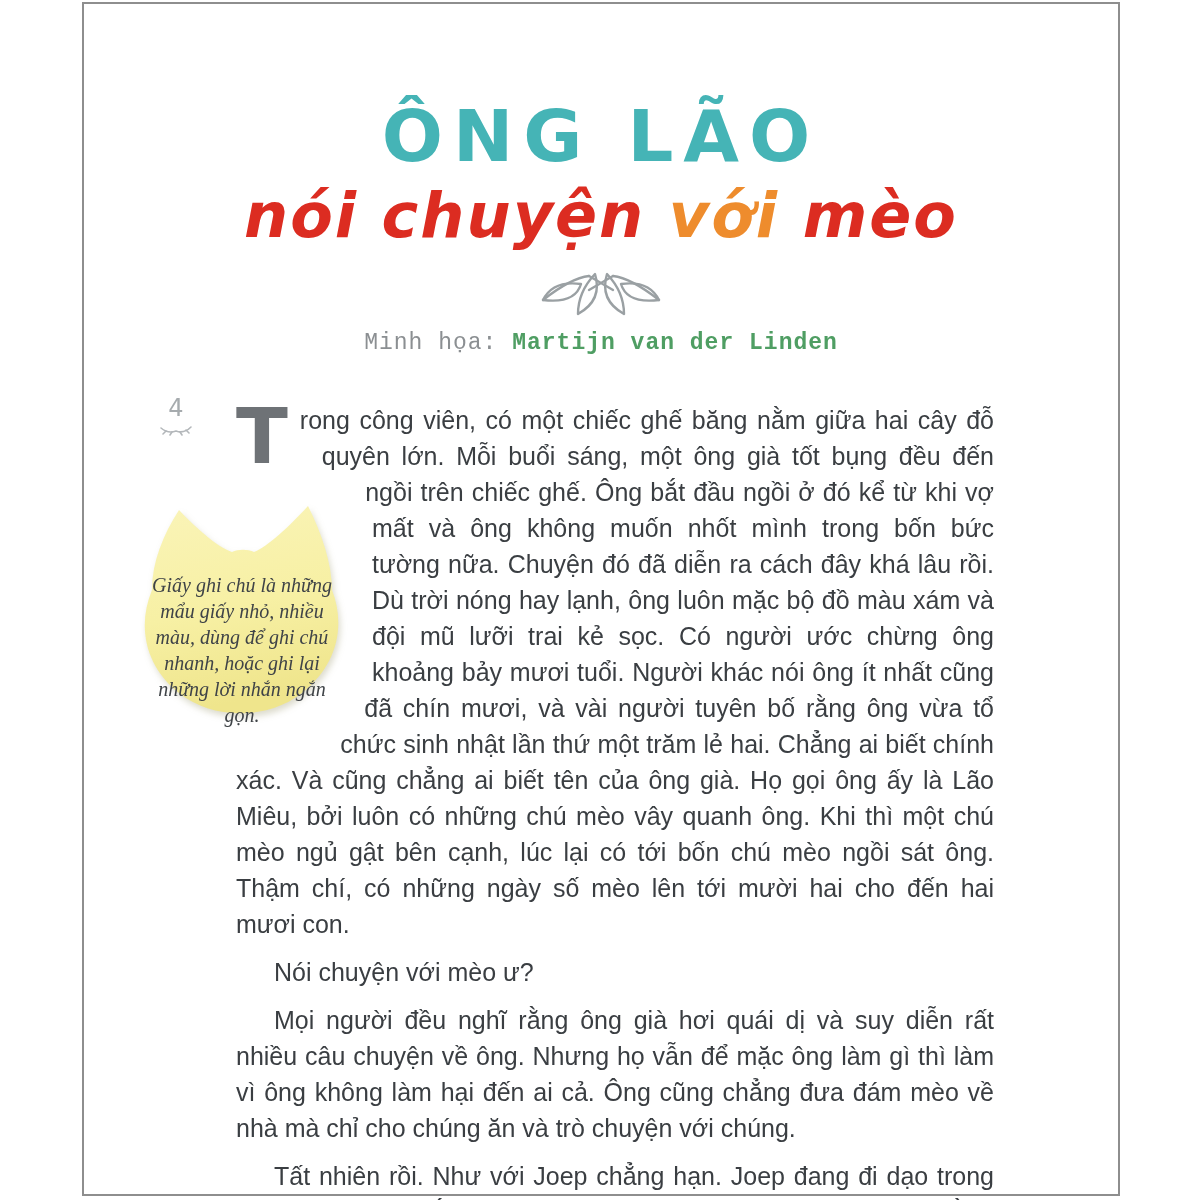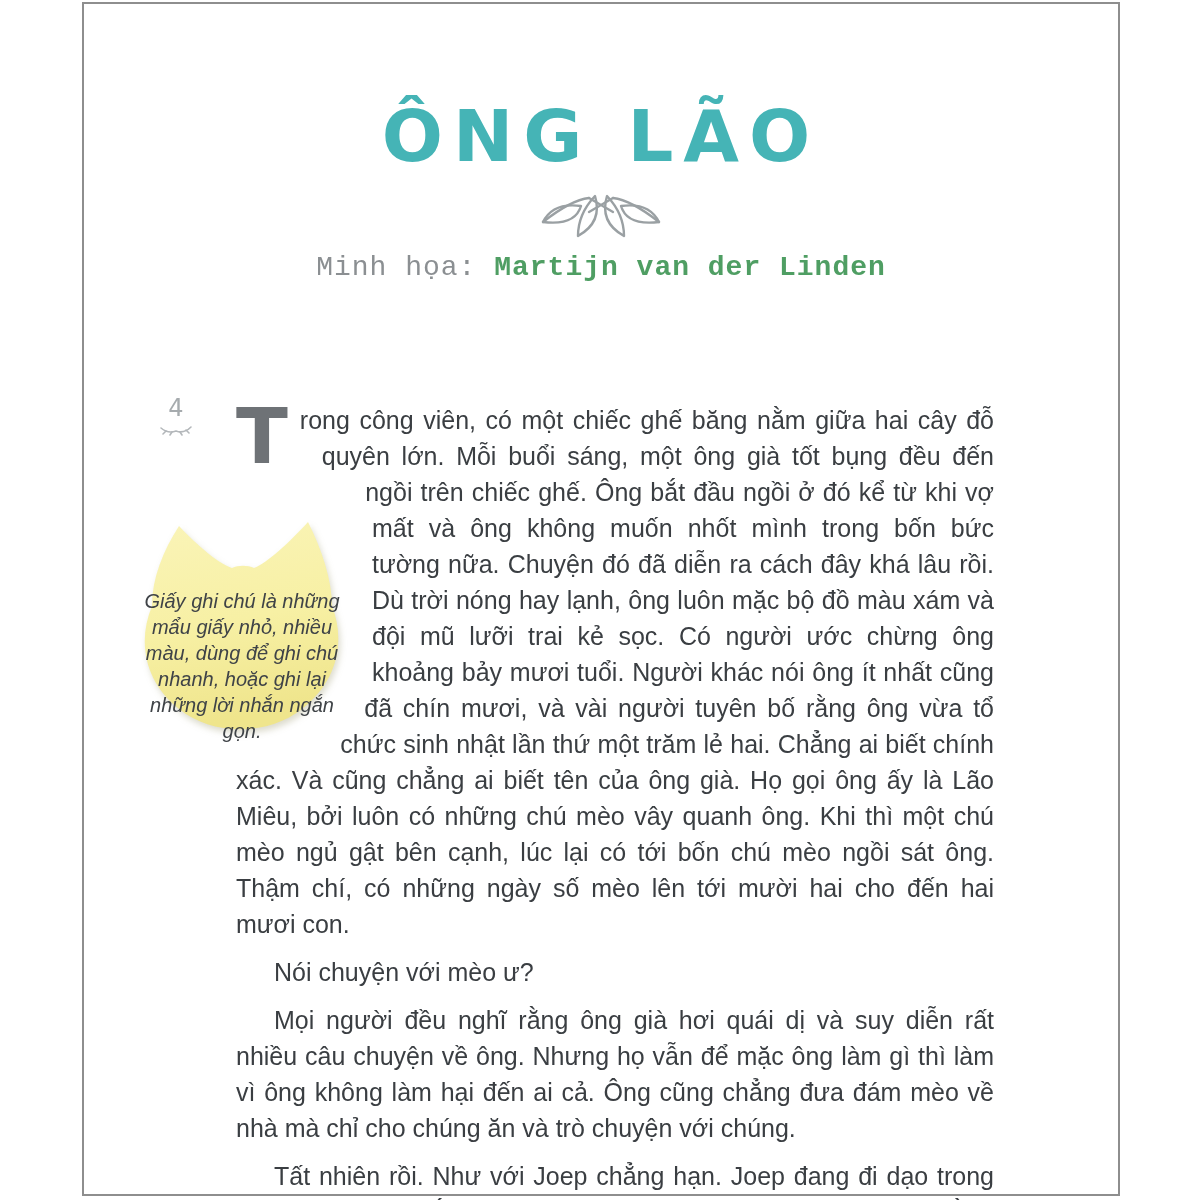--- a/index.html
+++ b/index.html
@@ -38,21 +38,21 @@
     font-size: 62px;
     color: #dc2c21;
     line-height: 1.1;
     letter-spacing: 2px;
   }
   .subtitle .accent { color: #ee8c2d; }
   .leaf-ornament { margin-top: 14px; }
   .credit {
     margin-top: 10px;
     font-family: "Liberation Mono", monospace;
-    font-size: 28px;
+    font-size: 23px;
     color: #8b8f92;
     letter-spacing: 1px;
   }
   .credit .credit-name {
     color: #4f9e63;
     font-weight: bold;
   }
   
   .page-number-block {
     position: absolute;
@@ -62,22 +62,22 @@
     color: #a6abae;
   }
   .page-number {
     font-family: "DejaVu Sans", sans-serif;
     font-size: 24px;
     color: #a6abae;
   }
   
   .cat-note {
     position: absolute;
-    left: 38px; top: 500px;
-    width: 240px; height: 242px;
+    left: 38px; top: 484px;
+    width: 240px; height: 242px; font-family: Liberation Serif, serif;
   }
   .cat-note svg { filter: drop-shadow(2px 4px 3px rgba(120,115,60,0.25)); }
   .cat-note-text {
     position: absolute;
     top: 84px; left: 22px;
     width: 196px;
     text-align: center;
     font-style: italic;
     font-size: 20px;
     line-height: 26px;
@@ -114,20 +114,21 @@
   }
   .p-indent { text-indent: 38px; }
 </style>
 </head>
 <body>
 
 <div class="page-frame">
 
   <div class="header">
     <div class="title">ÔNG LÃO</div>
+    <div class="subtitle"><span>nói chuyện </span><span class="accent">với</span><span> mèo</span></div>
 
     <div class="leaf-ornament">
       <svg width="140" height="52" viewBox="0 0 140 52" fill="none" stroke="#9aa0a3" stroke-width="2.4" stroke-linecap="round" stroke-linejoin="round">
         <path d="M58 12 Q40 14 12 36"></path>
         <path d="M12 36 Q22 16 50 20 Q44 40 12 36 Z"></path>
         <path d="M47 50 Q47 28 64 10 Q72 36 47 50 Z"></path>
         <path d="M82 12 Q100 14 128 36"></path>
         <path d="M128 36 Q118 16 90 20 Q96 40 128 36 Z"></path>
         <path d="M93 50 Q93 28 76 10 Q68 36 93 50 Z"></path>
         <path d="M58 12 L82 26 M82 12 L58 26"></path>

